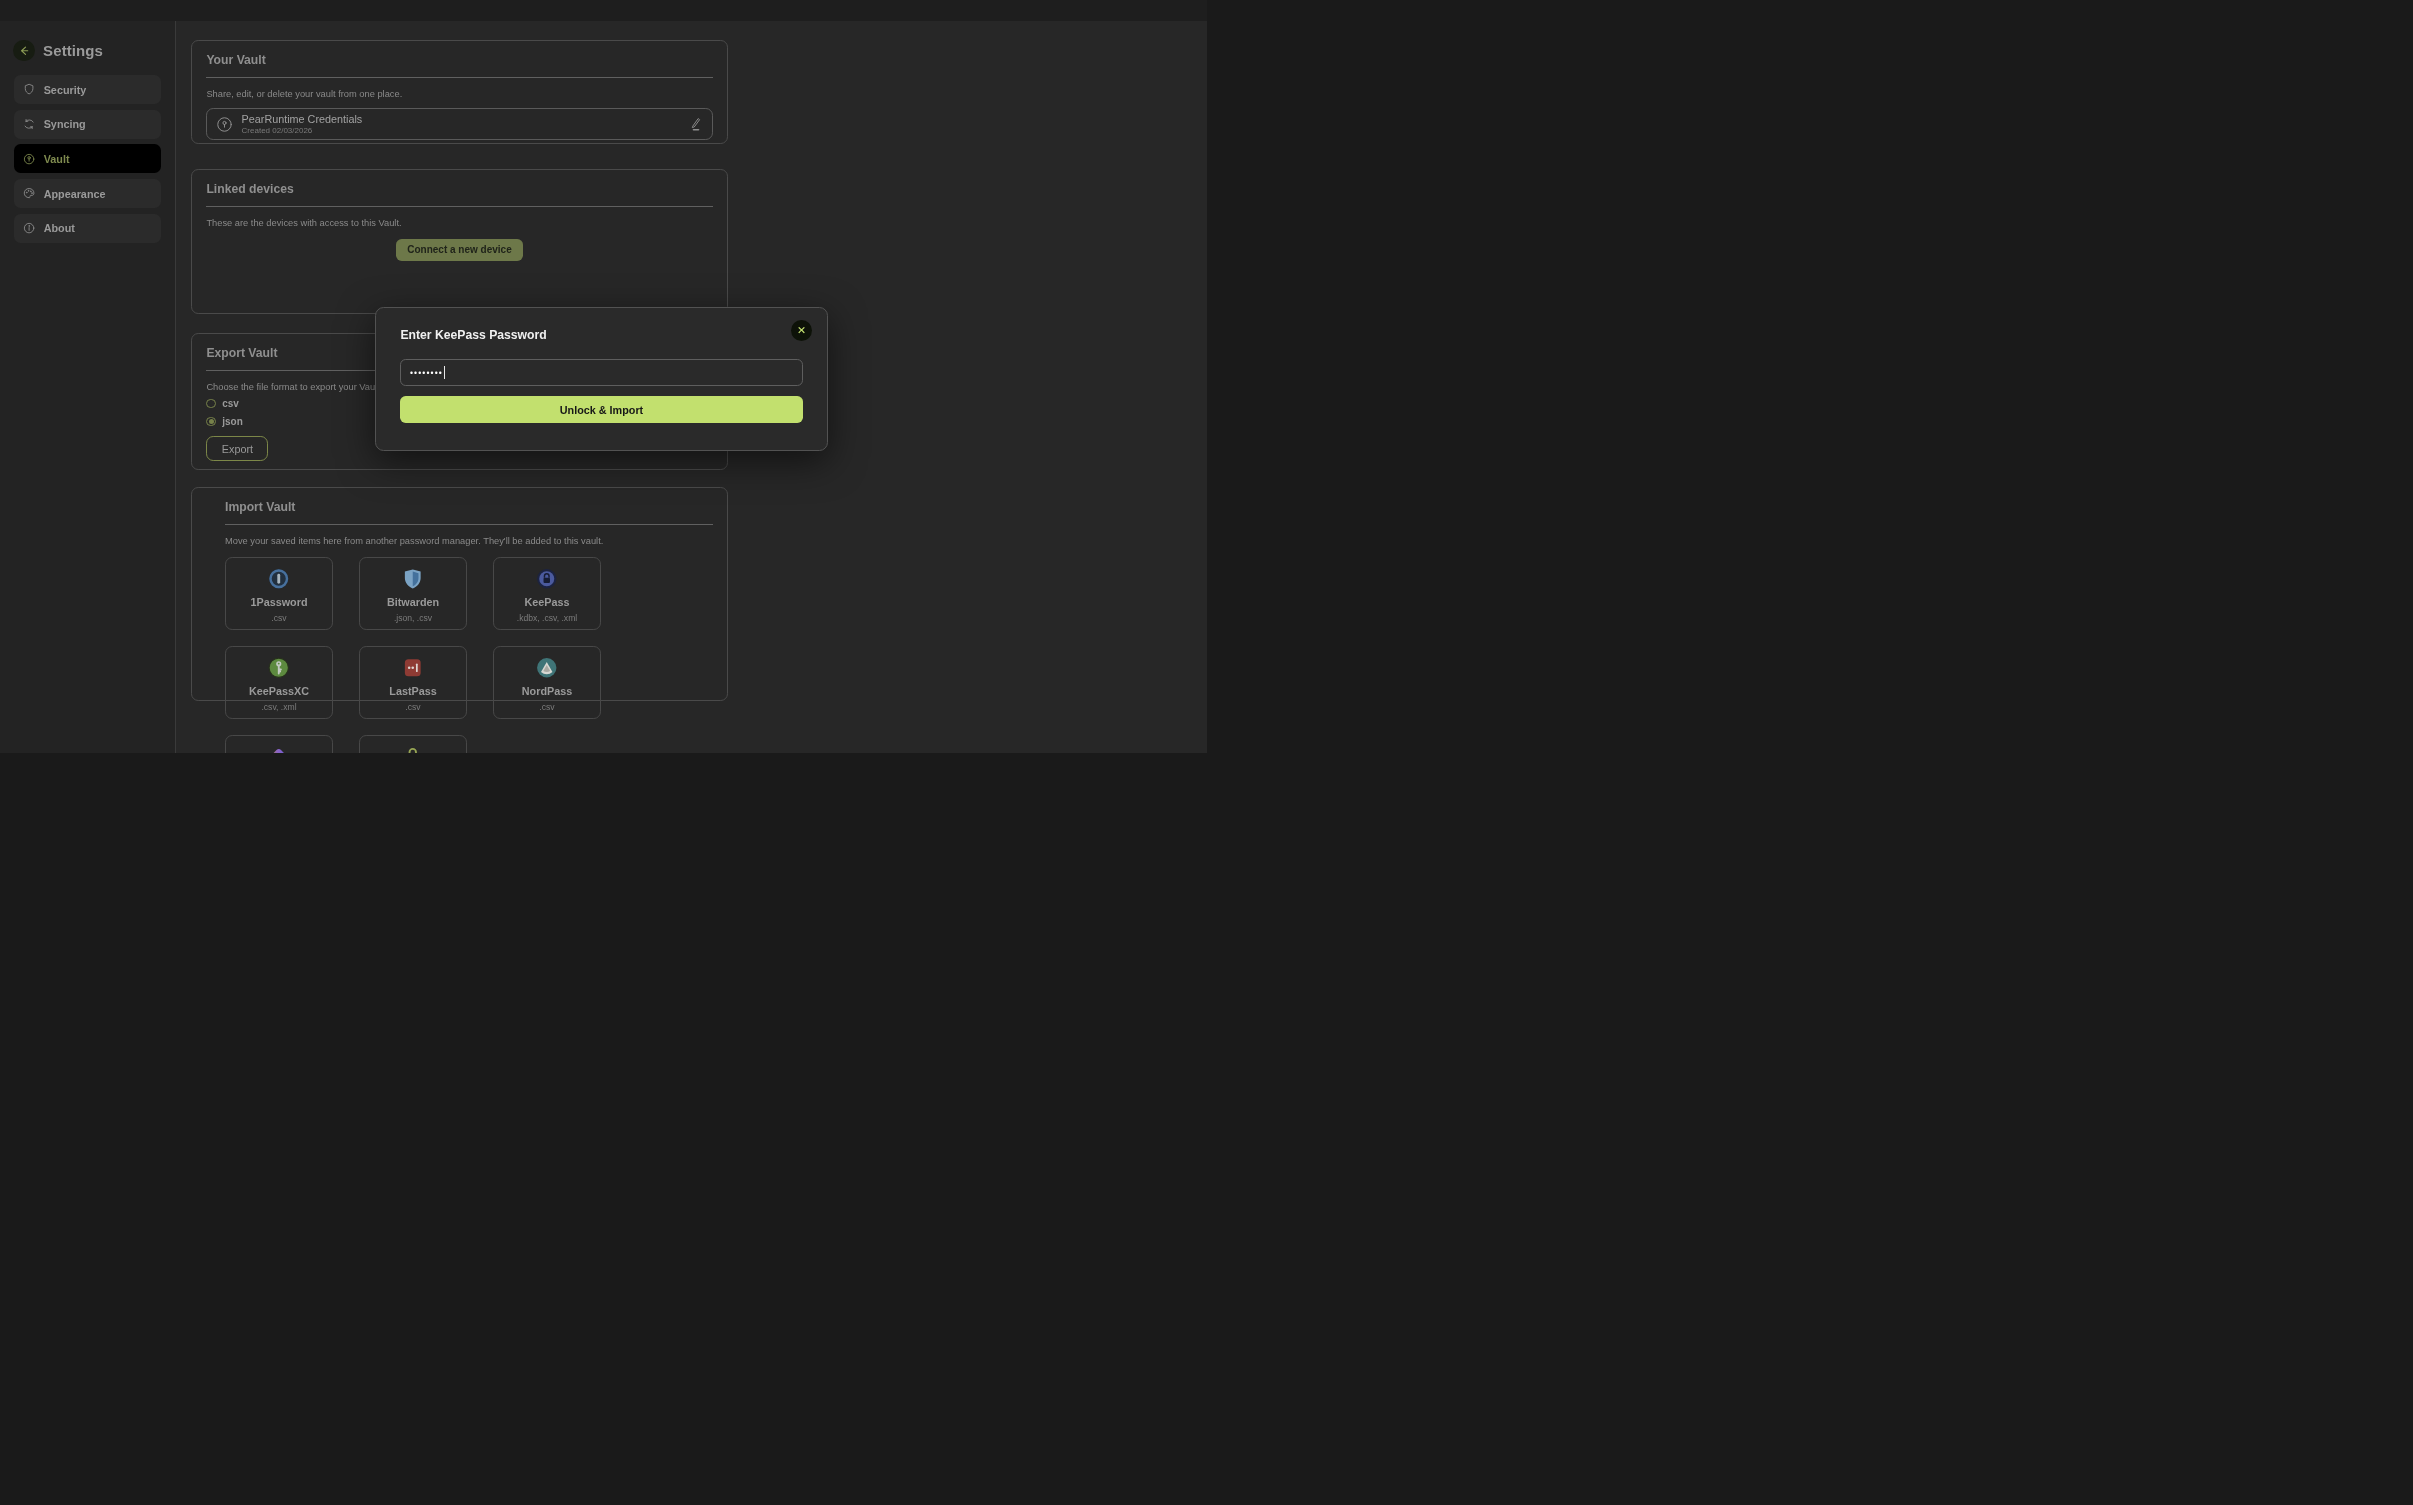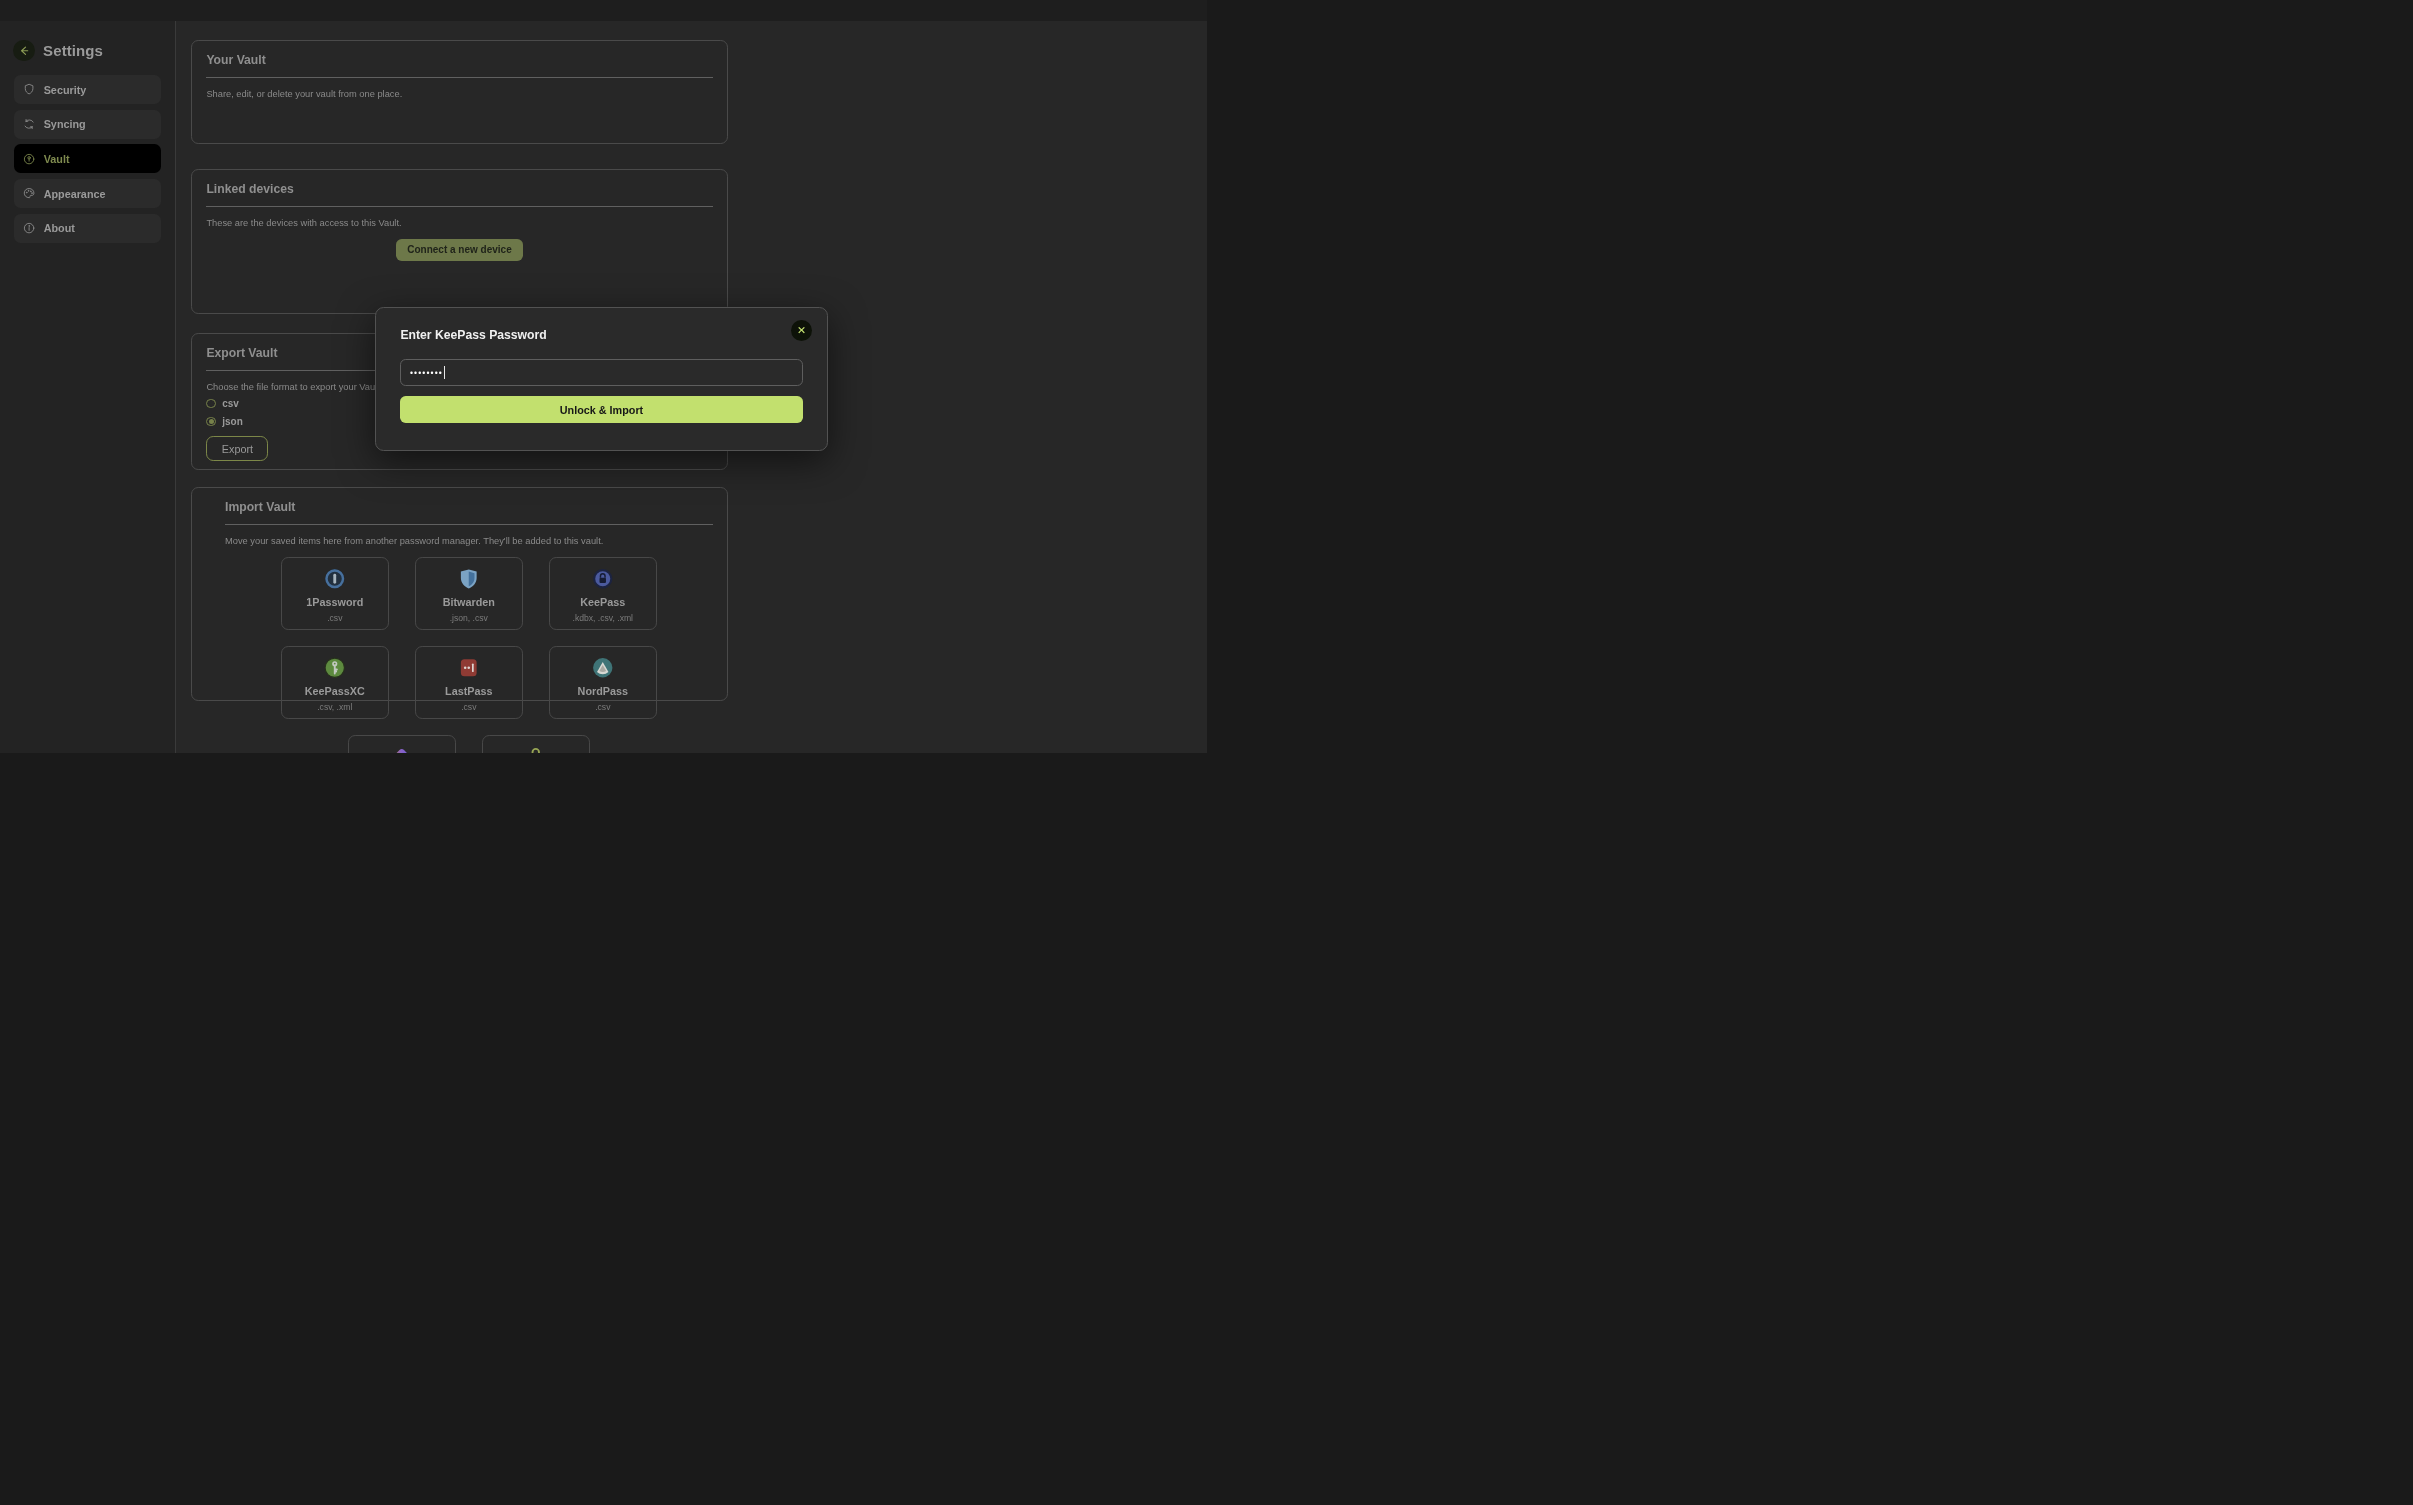--- a/index.html
+++ b/index.html
@@ -44,21 +44,21 @@
   .radio-row { display:flex; align-items:center; margin-top:6.5px; cursor:pointer; }
   .radio { width:9.3px; height:9.3px; border:1.1px solid #77824a; border-radius:50%;
            display:inline-flex; align-items:center; justify-content:center; }
   .radio.checked::after { content:""; width:5px; height:5px; border-radius:50%; background:#77824a; }
   .radio-lbl { margin-left:6.5px; font-size:10px; font-weight:bold; color:#9a9a9a; }
   .export-btn { margin-top:9.3px; background:transparent; border:0.7px solid #7c8748; border-radius:7.2px;
                 color:#9a9a9a; font-size:10.8px; padding:5.7px 14.4px; cursor:pointer;
                 font-family:"Liberation Sans", sans-serif; }
 
   
-  .tiles { display:flex; flex-wrap:wrap; gap:16px 26px; margin-top:11.5px;justify-content:center; }
+  .tiles { display:flex; flex-wrap:wrap; gap:16px 26px; margin-top:11.5px; }
   .tile { width:108px; height:73px; border:0.7px solid #484848; border-radius:7.2px;
           display:flex; flex-direction:column; align-items:center; cursor:pointer; }
   .tile .t-icon { margin-top:9.3px; height:21.5px; }
   .tile .t-name { margin-top:6.5px; font-size:10.8px; font-weight:bold; color:#9a9a9a; white-space:nowrap; }
   .tile .t-ext { margin-top:5px; font-size:8.6px; color:#7c7c7c; }
 
   
   .modal { position:absolute; left:375px; top:307px; width:453px; height:144px;
            background:#2a2a2a; border:0.7px solid #525252; border-radius:8.6px;
            box-shadow:0 10px 36px rgba(0,0,0,.55); padding:14.4px 24.4px; z-index:10; }
@@ -142,20 +142,39 @@
       </span>
       <span class="lbl">About</span>
     </div>
   </div>
 </div>
 
 <div class="card" style="top:40px; height:104px;">
   <div class="card-title">Your Vault</div>
   <div class="card-divider"></div>
   <div class="card-desc">Share, edit, or delete your vault from one place.</div>
+  <div class="item-row">
+    <span>
+      <svg width="17" height="17" viewBox="0 0 24 24" fill="none" stroke="#8f8f8f" stroke-width="1.4" stroke-linecap="round">
+          <circle cx="12" cy="12" r="9.5"></circle>
+          <circle cx="12" cy="9.8" r="2.2"></circle>
+          <path d="M12 12 V15.8"></path>
+        </svg>
+    </span>
+    <span class="row-texts">
+      <div class="row-name">PearRuntime Credentials</div>
+      <div class="row-meta">Created 02/03/2026</div>
+    </span>
+    <span>
+      <svg width="14.4" height="16" viewBox="0 0 20 22" fill="none">
+          <path d="M8 14 L15.5 3.5 L17.5 5 L10 15.2 L7.4 15.9 Z" stroke="#8f8f8f" stroke-width="1.3" stroke-linejoin="round"></path>
+          <path d="M9 19 H16" stroke="#8f8f8f" stroke-width="2.2" stroke-linecap="round"></path>
+        </svg>
+    </span>
+  </div>
 </div>
 
 <div class="card" style="top:169px; height:145px;">
   <div class="card-title">Linked devices</div>
   <div class="card-divider"></div>
   <div class="card-desc">These are the devices with access to this Vault.</div>
   <div class="center-row">
     <button class="connect-btn">Connect a new device</button>
   </div>
 </div>

